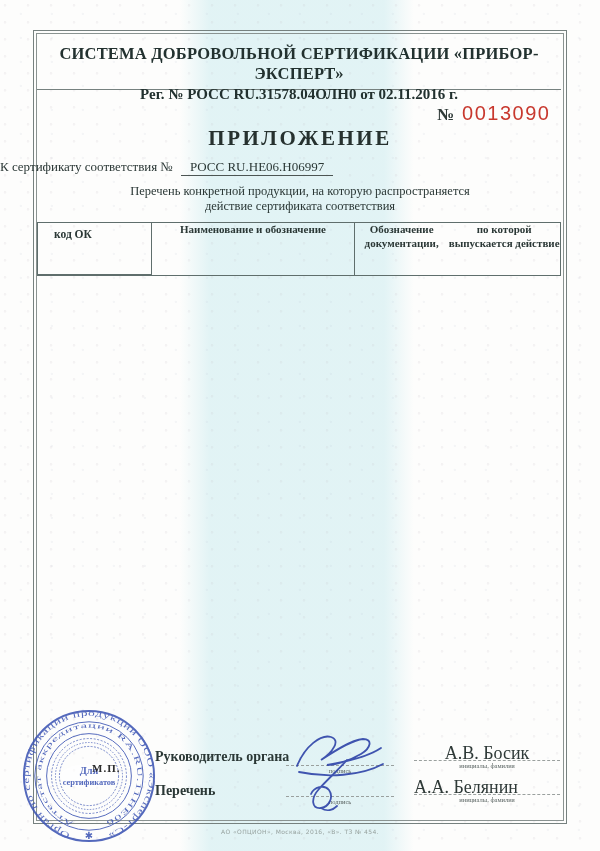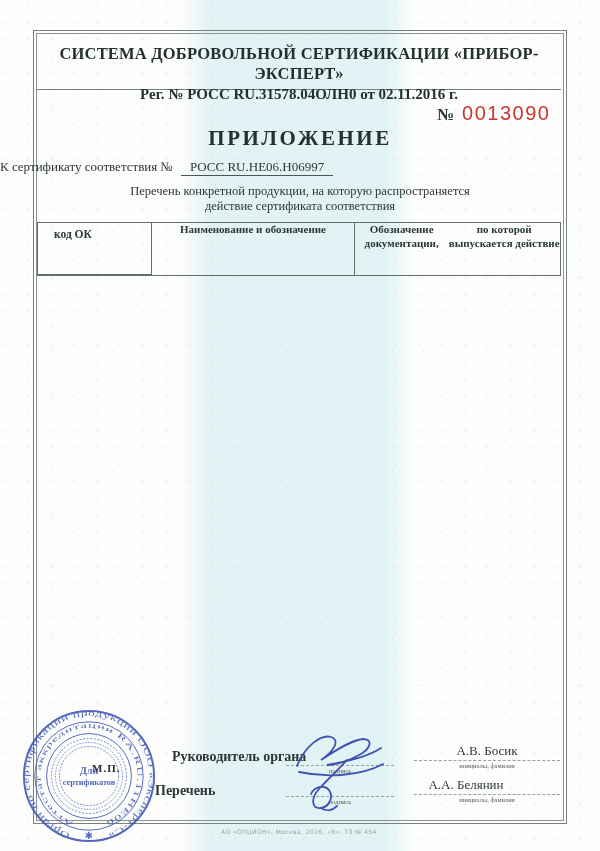--- a/index.html
+++ b/index.html
@@ -34,21 +34,21 @@
   .tcol1{width:114px;border-right:1px solid #5f6e6c;display:flex;flex-direction:column;box-sizing:border-box;}
   .tc{flex:1;padding:5px 0 0 16px;font-size:11.5px;font-weight:bold;box-sizing:border-box;}
   .tc.first{border-bottom:1px solid #5f6e6c;}
   .tcol2{width:203px;border-right:1px solid #5f6e6c;box-sizing:border-box;}
   .tcol3{flex:1;box-sizing:border-box;}
   .tcol2,.tcol3{display:flex;flex-direction:row;justify-content:center;text-align:center;font-size:11px;font-weight:bold;line-height:13.5px;}
   
   .sig-role{position:absolute;left:155px;font-size:14px;font-weight:bold;}
   .sig-line{position:absolute;border-top:1px dashed #9aa09e;}
   .sig-cap{position:absolute;font-size:6.5px;color:#5b6563;text-align:center;}
-  .sig-name{position:absolute;text-align:center;font-size:13px;color:#2f3a38;}
+  .sig-name{position:absolute;text-align:center;font-size:18px;color:#2f3a38;}
   
   .stamp-svg{position:absolute;left:20px;top:707px;opacity:.88;}
   .ink-svg{position:absolute;left:275px;top:726px;opacity:.9;}
   .mp{position:absolute;left:92px;top:762px;font-size:11px;font-weight:bold;letter-spacing:1px;color:#2d2d2d;font-family:Liberation Serif, serif;}
   .imprint{position:absolute;left:0;right:0;top:828px;text-align:center;font-size:6px;letter-spacing:.4px;color:#97a29f;font-family:"DejaVu Sans",sans-serif;}
 </style>
 </head>
 <body>
 
 <div class="page">
@@ -82,21 +82,21 @@
     </div>
     <div class="tcol2">
       <div>Наименование и обозначение</div>
     </div>
     <div class="tcol3">
       <div>Обозначение документации,</div>
       <div>по которой выпускается действие</div>
     </div>
   </div>
 
-  <div class="sig-role" style="top:749px;margin-left:17px;">Руководитель органа</div>
+  <div class="sig-role" style="top:749px;">Руководитель органа</div>
   <div class="sig-line" style="left:286px;top:765px;width:108px;"></div>
   <div class="sig-cap" style="left:286px;top:767px;width:108px;">подпись</div>
   <div class="sig-name" style="left:414px;top:743px;width:146px;">А.В. Босик</div>
   <div class="sig-line" style="left:414px;top:760px;width:146px;"></div>
   <div class="sig-cap" style="left:414px;top:762px;width:146px;">инициалы, фамилия</div>
 
   <div class="sig-role" style="top:783px;">Перечень</div>
   <div class="sig-line" style="left:286px;top:796px;width:108px;"></div>
   <div class="sig-cap" style="left:286px;top:798px;width:108px;">подпись</div>
   <div class="sig-name" style="left:393px;top:777px;width:146px;">А.А. Белянин</div>

